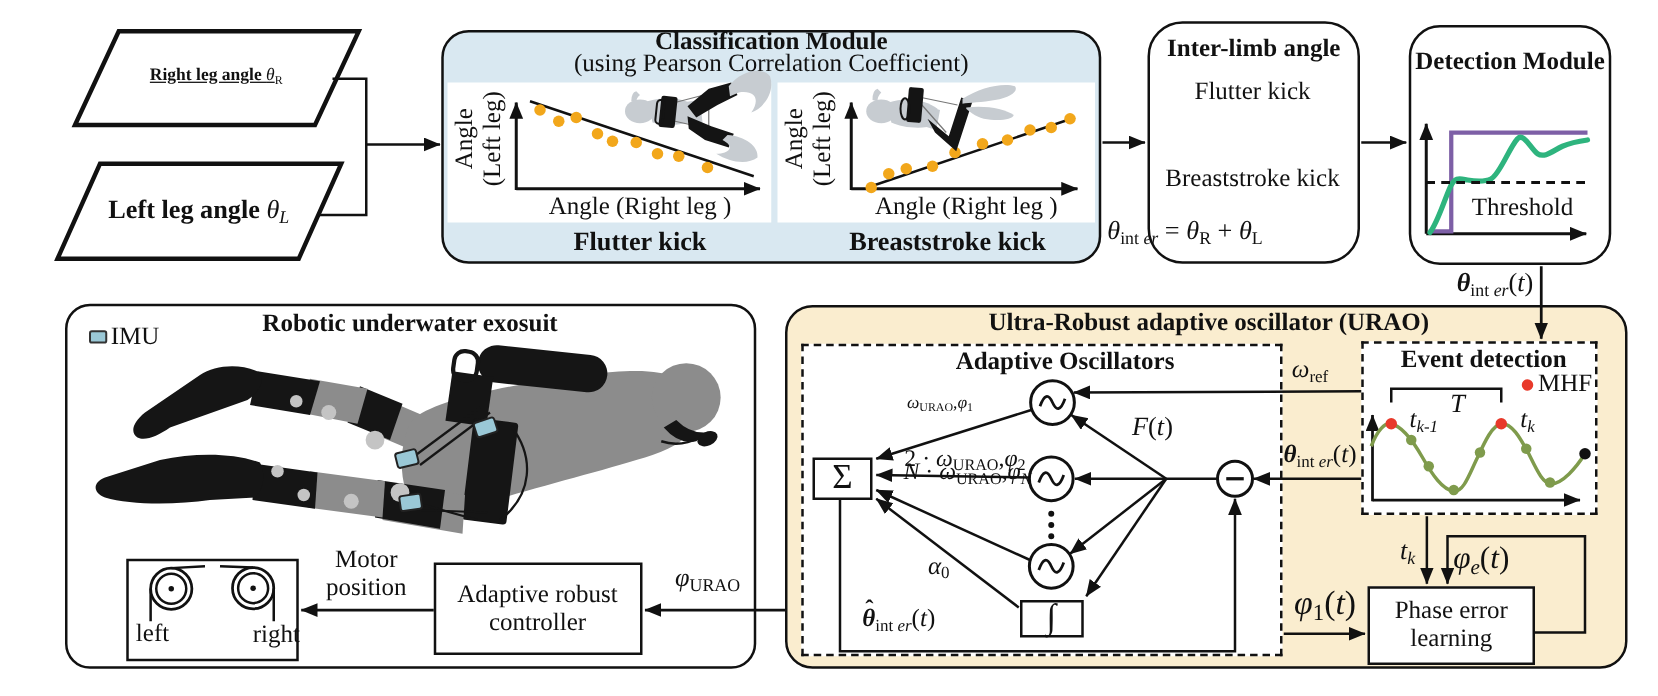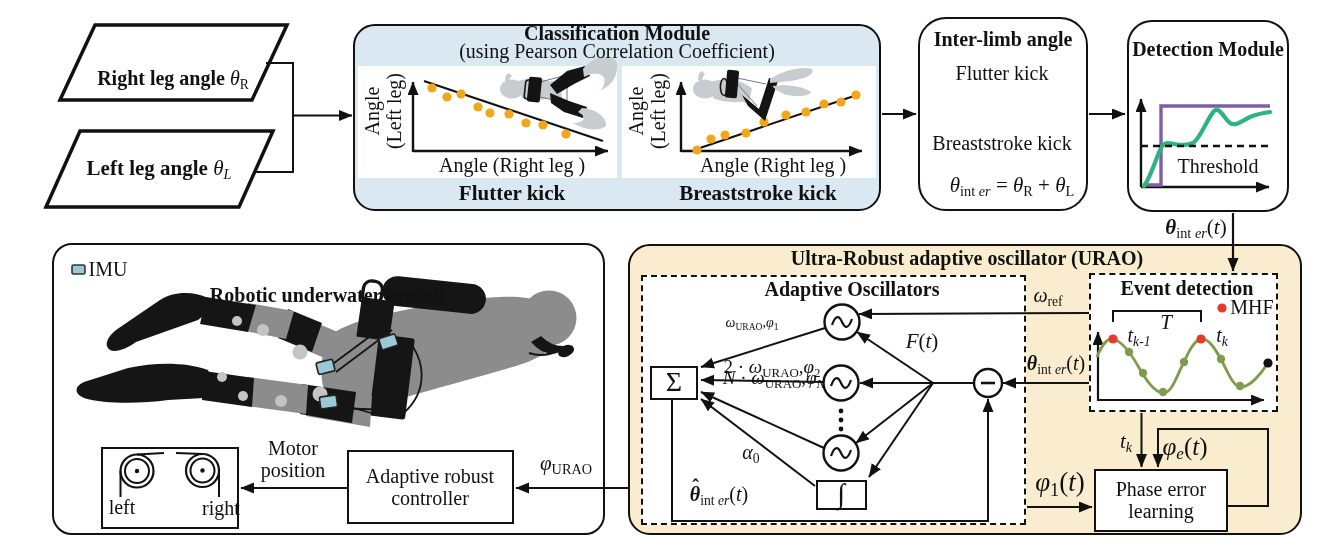--- a/index.html
+++ b/index.html
@@ -272,21 +272,21 @@
         <circle cx="1221" cy="359" r="4.2"></circle>
           <circle cx="1240" cy="386" r="4.2"></circle>
       </g>
       <circle cx="1113" cy="339" r="4.6" fill="var(--dot_red)"></circle>
       <circle cx="1201" cy="339" r="4.6" fill="var(--dot_red)"></circle>
       <circle cx="1268" cy="363" r="4.6" fill="#111"></circle>
       <circle cx="1222" cy="308" r="4.6" fill="var(--dot_red)"></circle>
     </g>
   </svg>
 
-  <div class="lbl" style="left:173px;top:80px;font-size:20px;"><span class="mb">Right leg angle </span><span class="mi">θ</span><span class="ms">R</span></div>
+  <div class="lbl" style="left:173px;top:62px;font-size:14px;text-decoration:underline;"><span class="mb">Right leg angle </span><span class="mi">θ</span><span class="ms">R</span></div>
   <div class="lbl" style="left:159px;top:169px;font-size:21px;"><span class="mb">Left leg angle </span><span class="mi">θ</span><span class="msi">L</span></div>
 
   <div class="lbl bold" style="left:617px;top:33px;">Classification Module</div>
   <div class="lbl" style="left:617px;top:51px;">(using Pearson Correlation Coefficient)</div>
 
   <div class="lbl rot" style="left:383px;top:111px;">
     <div>Angle</div>
     <div>(Left leg)</div>
   </div>
   <div class="lbl" style="left:512px;top:165px;">Angle (Right leg )</div>
@@ -295,29 +295,29 @@
   <div class="lbl rot" style="left:647px;top:111px;">
     <div>Angle</div>
     <div>(Left leg)</div>
   </div>
   <div class="lbl" style="left:773px;top:165px;">Angle (Right leg )</div>
   <div class="lbl bold" style="left:758px;top:194px;font-size:21px;">Breaststroke kick</div>
 
   <div class="lbl bold" style="left:1003px;top:39px;">Inter-limb angle</div>
   <div class="lbl" style="left:1002px;top:73px;">Flutter kick</div>
   <div class="lbl" style="left:1002px;top:143px;">Breaststroke kick</div>
-  <div class="lbl" style="left:1012px;top:186px;font-size:21px;"><span class="mi">θ</span><span class="ms">int</span><span class="msi"> er</span><span> = </span><span class="mi">θ</span><span class="ms">R</span><span> + </span><span class="mi">θ</span><span class="ms">L</span></div>
+  <div class="lbl" style="left:948px;top:186px;font-size:21px;"><span class="mi">θ</span><span class="ms">int</span><span class="msi"> er</span><span> = </span><span class="mi">θ</span><span class="ms">R</span><span> + </span><span class="mi">θ</span><span class="ms">L</span></div>
 
   <div class="lbl bold" style="left:1208px;top:49px;">
     <div>Detection Module</div>
   </div>
   <div class="lbl" style="left:1218px;top:166px;">Threshold</div>
   <div class="lbl" style="left:1196px;top:228px;font-size:21px;"><span class="mbi">θ</span><span class="ms">int</span><span class="msi"> er</span><span>(</span><span class="mi">t</span><span>)</span></div>
 
-  <div class="lbl bold" style="left:328px;top:259px;margin-top:36px;">Robotic underwater exosuit</div>
+  <div class="lbl bold" style="left:328px;top:259px;">Robotic underwater exosuit</div>
   <div class="lbl" style="left:108px;top:269px;">IMU</div>
   <div class="lbl" style="left:122px;top:507px;">left</div>
   <div class="lbl" style="left:221px;top:508px;">right</div>
   <div class="lbl" style="left:293px;top:459px;">
     <div>Motor</div>
     <div>position</div>
   </div>
   <div class="lbl" style="left:430px;top:487px;">
     <div>Adaptive robust</div>
     <div>controller</div>

